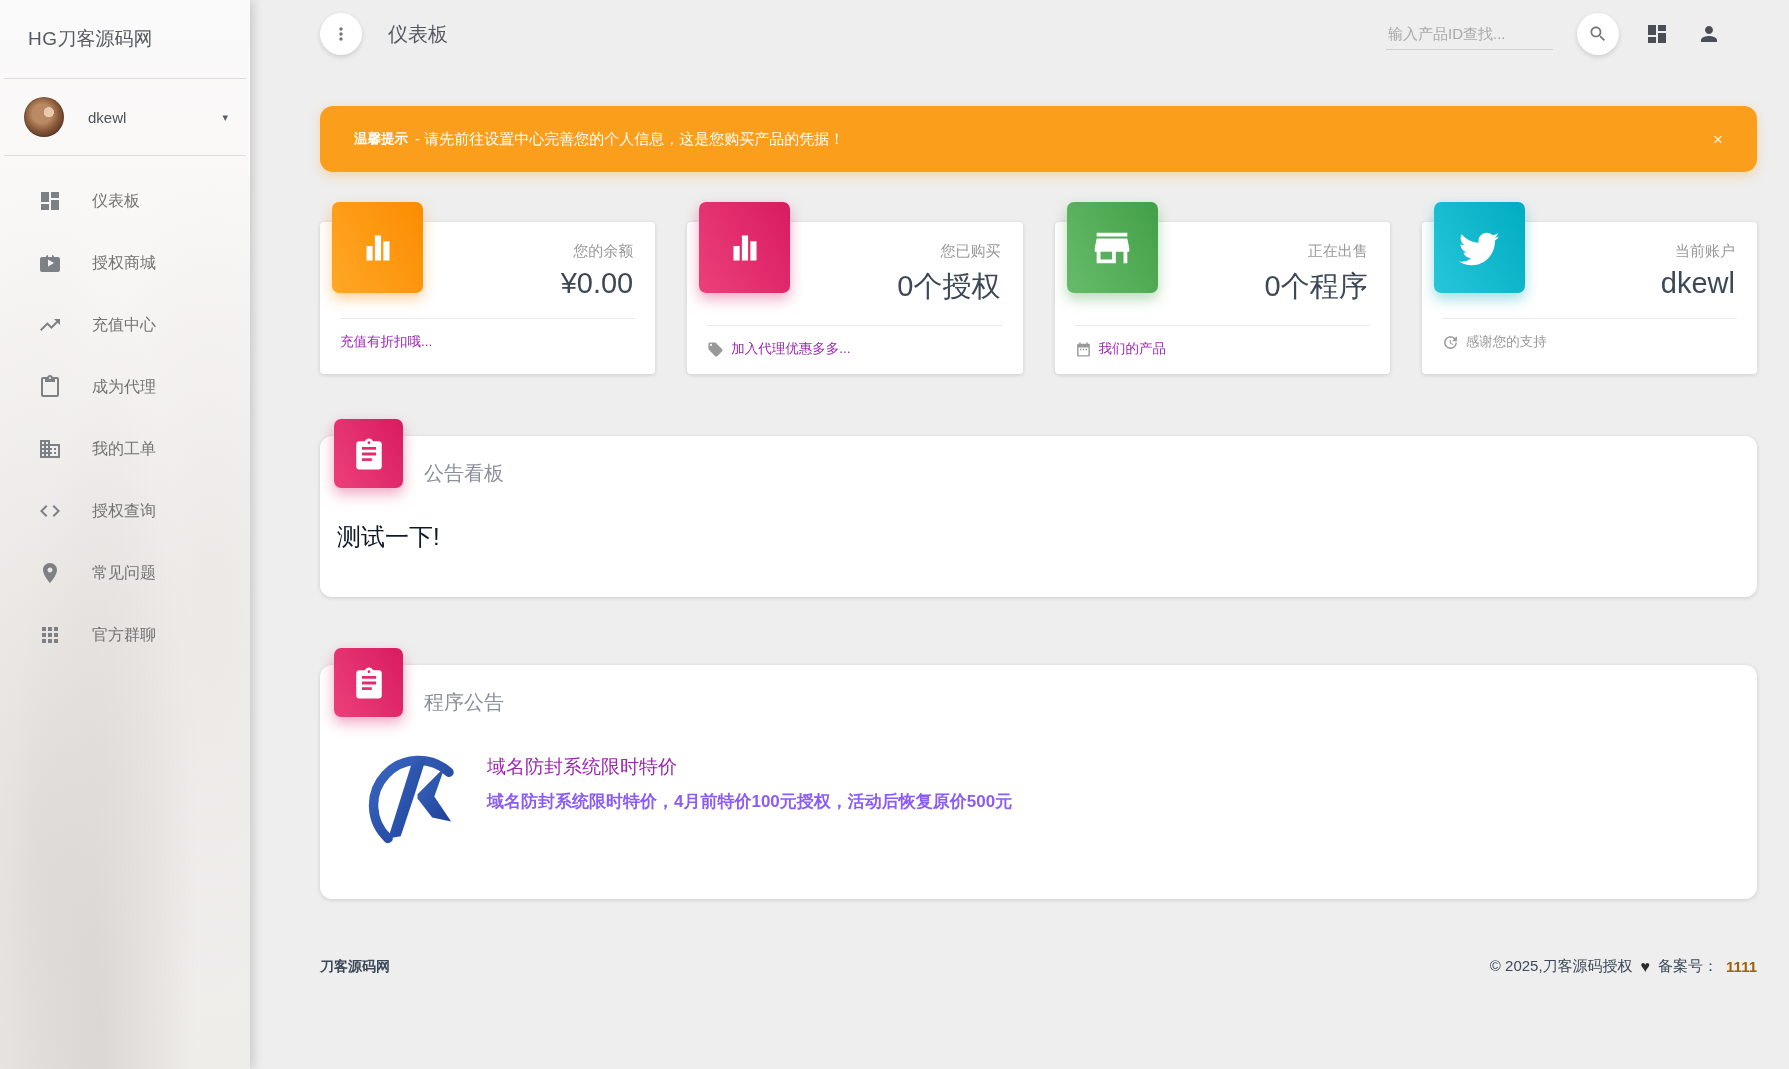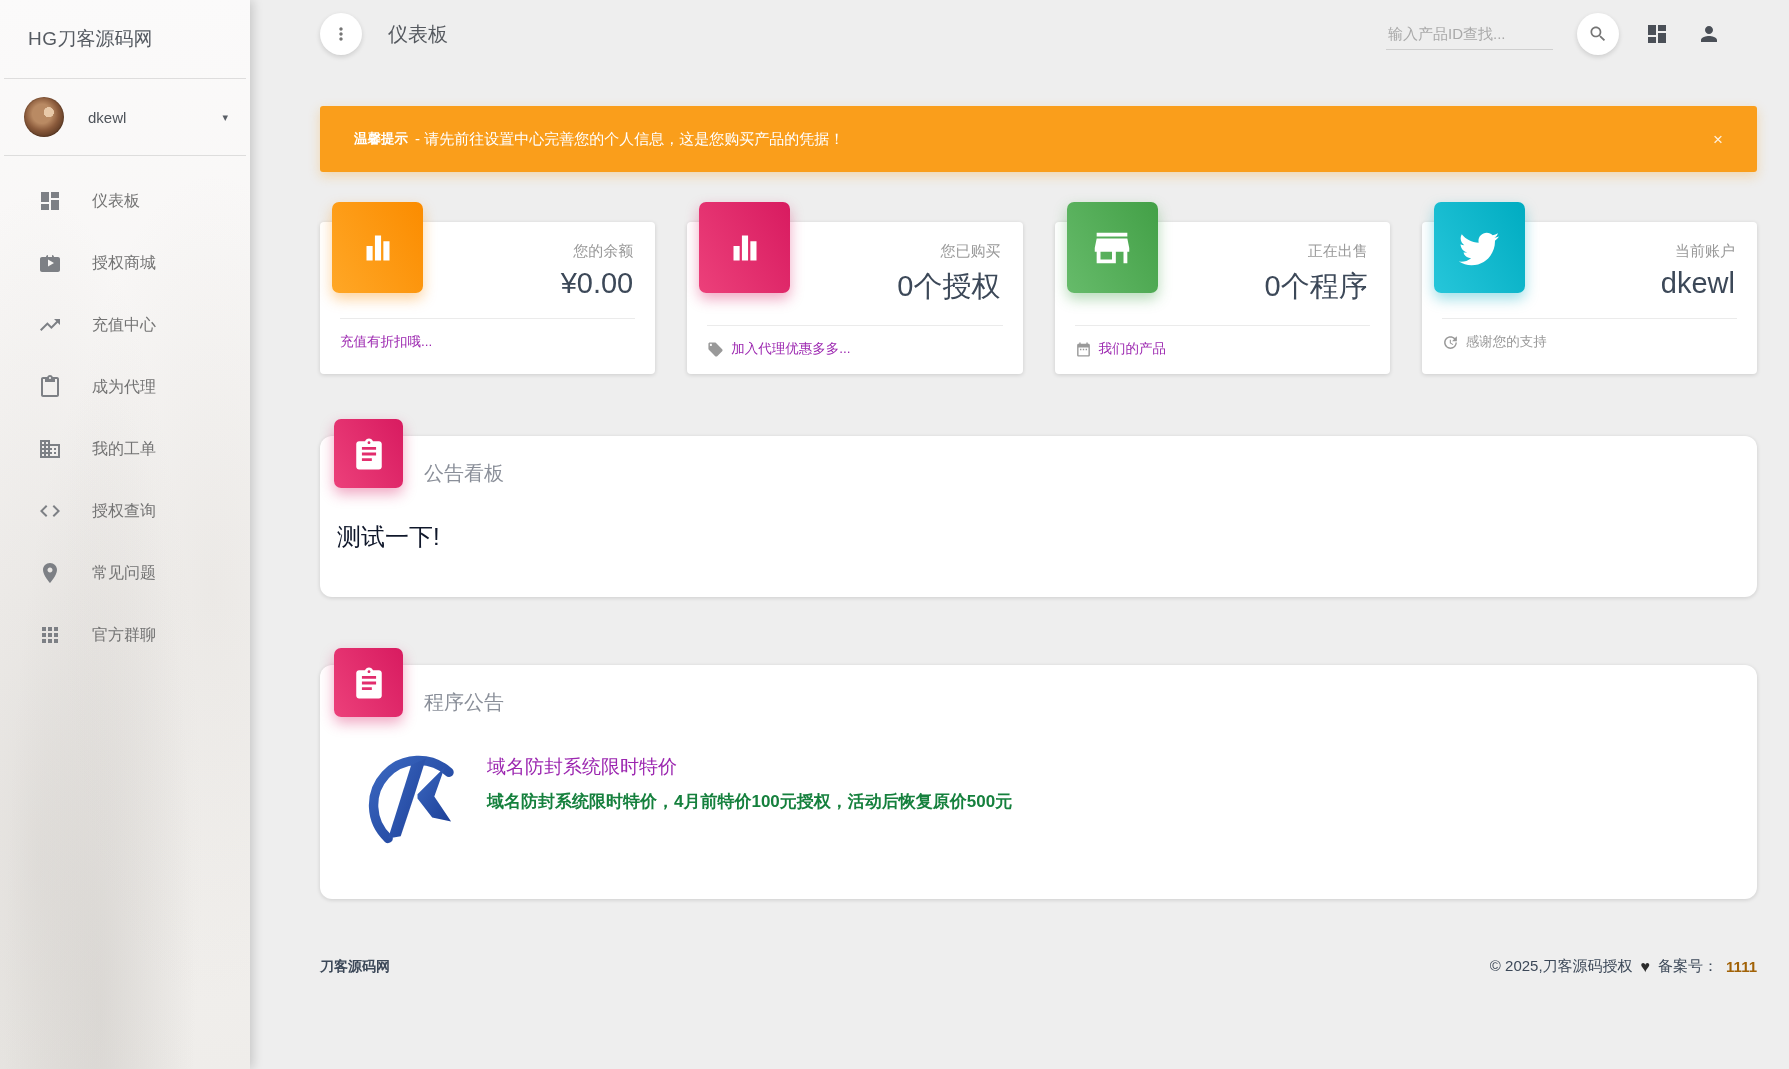--- a/index.html
+++ b/index.html
@@ -52,21 +52,21 @@
   .search-input {
     width:167px; border:none; outline:none; background:transparent;
     border-bottom:1px solid #cfcfcf; font-size:15px; padding:7px 2px; color:#555;
     font-family:"Liberation Sans","DejaVu Sans",sans-serif;
   }
   .search-input::placeholder { color:#a9a9a9; }
   .tb-icon { background:none; border:none; cursor:pointer; display:flex; padding:2px; }
   .tb-icon svg { width:24px; height:24px; fill:#4a4f57; }
   
   .alert {
-    margin-top:38px; height:66px; background:#fa9e1b; border-radius:3px;
+    margin-top:38px; height:66px; background:#fa9e1b; border-radius:13px;
     display:flex; align-items:center; padding:0 34px; color:#fff;
     box-shadow:0 4px 12px rgba(250,158,27,.30);
   }
   .alert-title { font-weight:bold; font-size:13.5px; margin-right:7px; }
   .alert-msg { font-size:15px; }
   .alert-close { margin-left:auto; background:none; border:none; color:rgba(255,255,255,.85); font-size:17px; cursor:pointer; line-height:1; }
   
   .stats { display:flex; gap:32px; margin-top:50px; }
   .stat-card { flex:1; position:relative; background:#fff; border-radius:4px; box-shadow:0 1px 4px rgba(0,0,0,.14); }
   .stat-icon {
@@ -94,21 +94,21 @@
     display:flex; align-items:center; justify-content:center;
   }
   .board-icon svg { width:34px; height:34px; fill:#fff; }
   .board-head { padding:24px 30px 0 104px; min-height:46px; display:flex; align-items:center; }
   .board-title { font-size:20px; font-weight:400; color:#8a8f99; }
   .board-body-text { padding:34px 30px 44px 17px; font-size:24px; color:#0f172a; }
   .program-body { display:flex; align-items:flex-start; padding:30px 30px 48px 45px; gap:17px; }
   .program-logo { width:105px; height:105px; flex:0 0 105px; }
   .program-text { padding-top:8px; }
   .program-link { font-size:19px; color:#9c27b0; cursor:pointer; margin-bottom:10px; }
-  .program-desc { font-size:17px; font-weight:bold; color:#15803d; }
+  .program-desc { font-size:17px; font-weight:bold; color:#8b5cf6; }
   
   .page-footer { display:flex; align-items:center; justify-content:space-between; margin-top:58px; padding-bottom:52px; }
   .footer-brand { font-size:14px; font-weight:bold; color:#3c4858; }
   .footer-right { display:flex; align-items:center; gap:8px; font-size:15px; color:#3c4858; }
   .heart { font-size:16px; color:#2b2b2b; }
   .icp-num { color:#a16207; cursor:pointer; margin-left:0;font-weight:bold; }
 </style>
 </head>
 <body>
 

